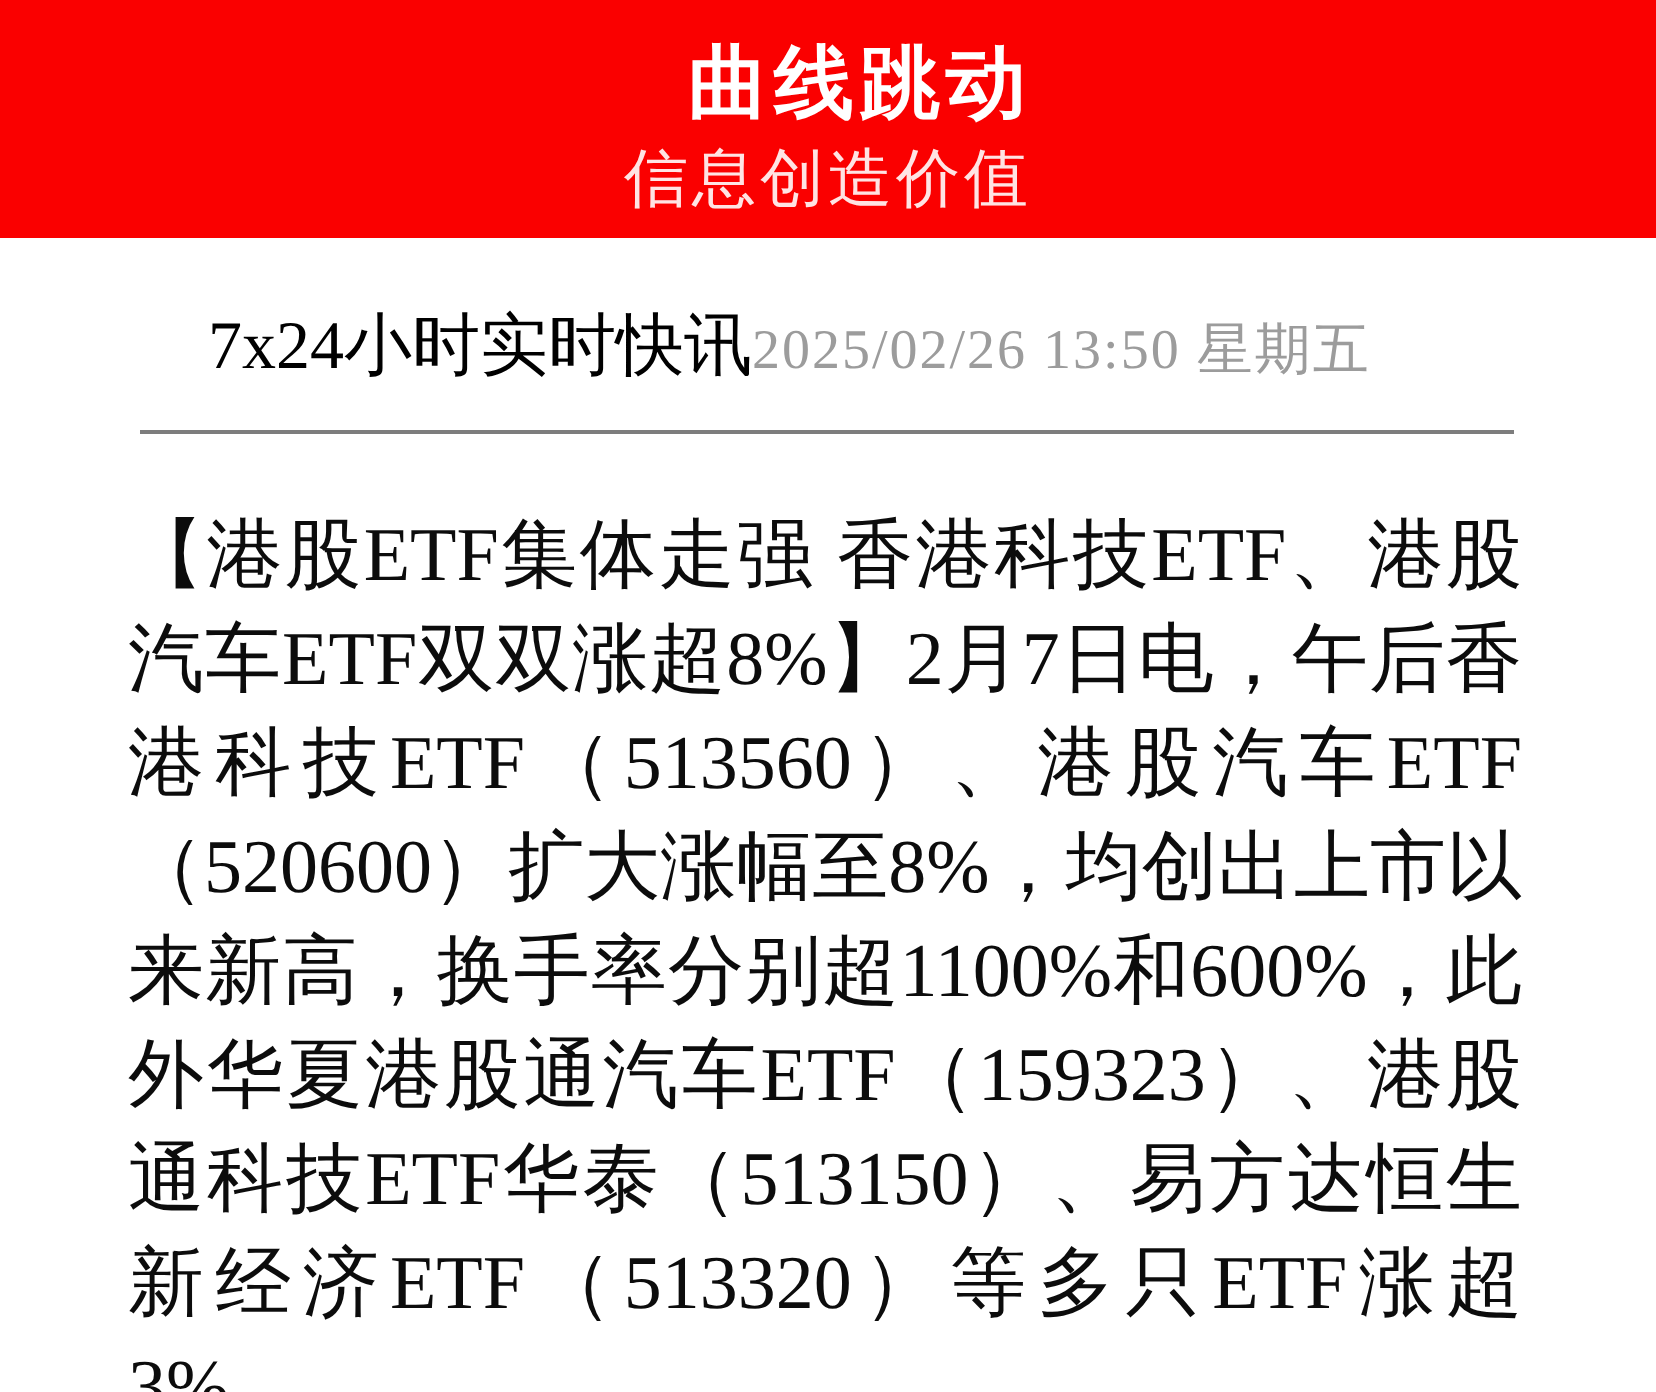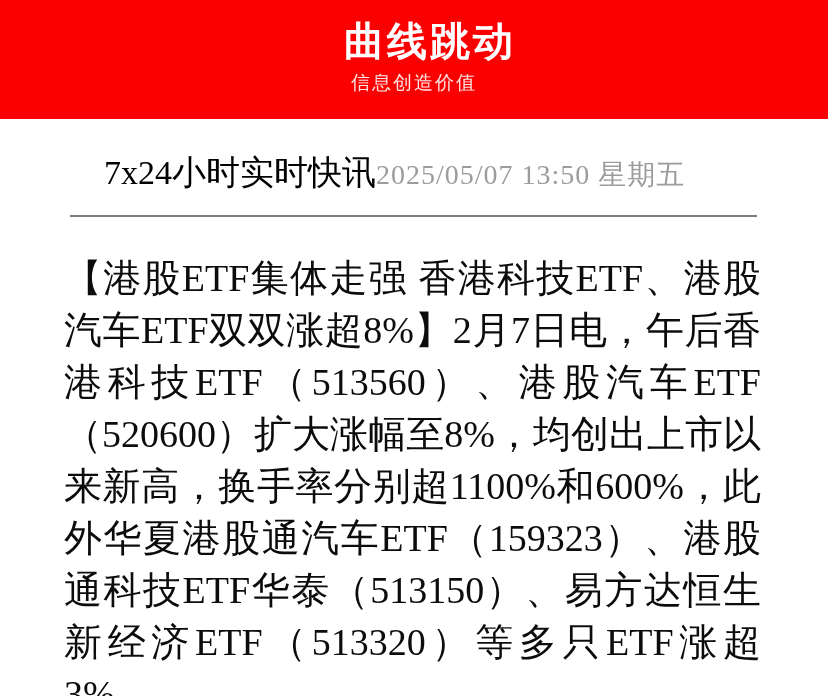--- a/index.html
+++ b/index.html
@@ -30,21 +30,21 @@
   .brand-title{
     color:var(--title);
     font-size:40px;
     font-weight:bold;
     line-height:1;
     letter-spacing:3px;
     padding-left:32px;
   }
   .brand-subtitle{
     color:var(--subtitle);
-    font-size:19px;
+    font-size:32px;
     line-height:1;
     margin-top:11px;
     letter-spacing:2px;
     font-family:Liberation Serif, serif;
   }
   .meta-row{
     display:flex;
     justify-content:flex-start;
     align-items:baseline;
     padding:31px 70px 0 104px;
@@ -81,21 +81,21 @@
 
 <div class="page">
 
   <header class="masthead">
     <div class="brand-title">曲线跳动</div>
     <div class="brand-subtitle">信息创造价值</div>
   </header>
 
   <div class="meta-row">
     <span class="feed-label">7x24小时实时快讯</span>
-    <span class="datetime">2025/05/07 13:50 星期五</span>
+    <span class="datetime">2025/02/26 13:50 星期五</span>
   </div>
 
   <hr class="divider">
 
   <article class="article">
     <p class="news-text">【港股ETF集体走强 香港科技ETF、港股汽车ETF双双涨超8%】2月7日电，午后香港科技ETF（513560）、港股汽车ETF（520600）扩大涨幅至8%，均创出上市以来新高，换手率分别超1100%和600%，此外华夏港股通汽车ETF（159323）、港股通科技ETF华泰（513150）、易方达恒生新经济ETF（513320）等多只ETF涨超3%。</p>
   </article>
 
 </div>
 

